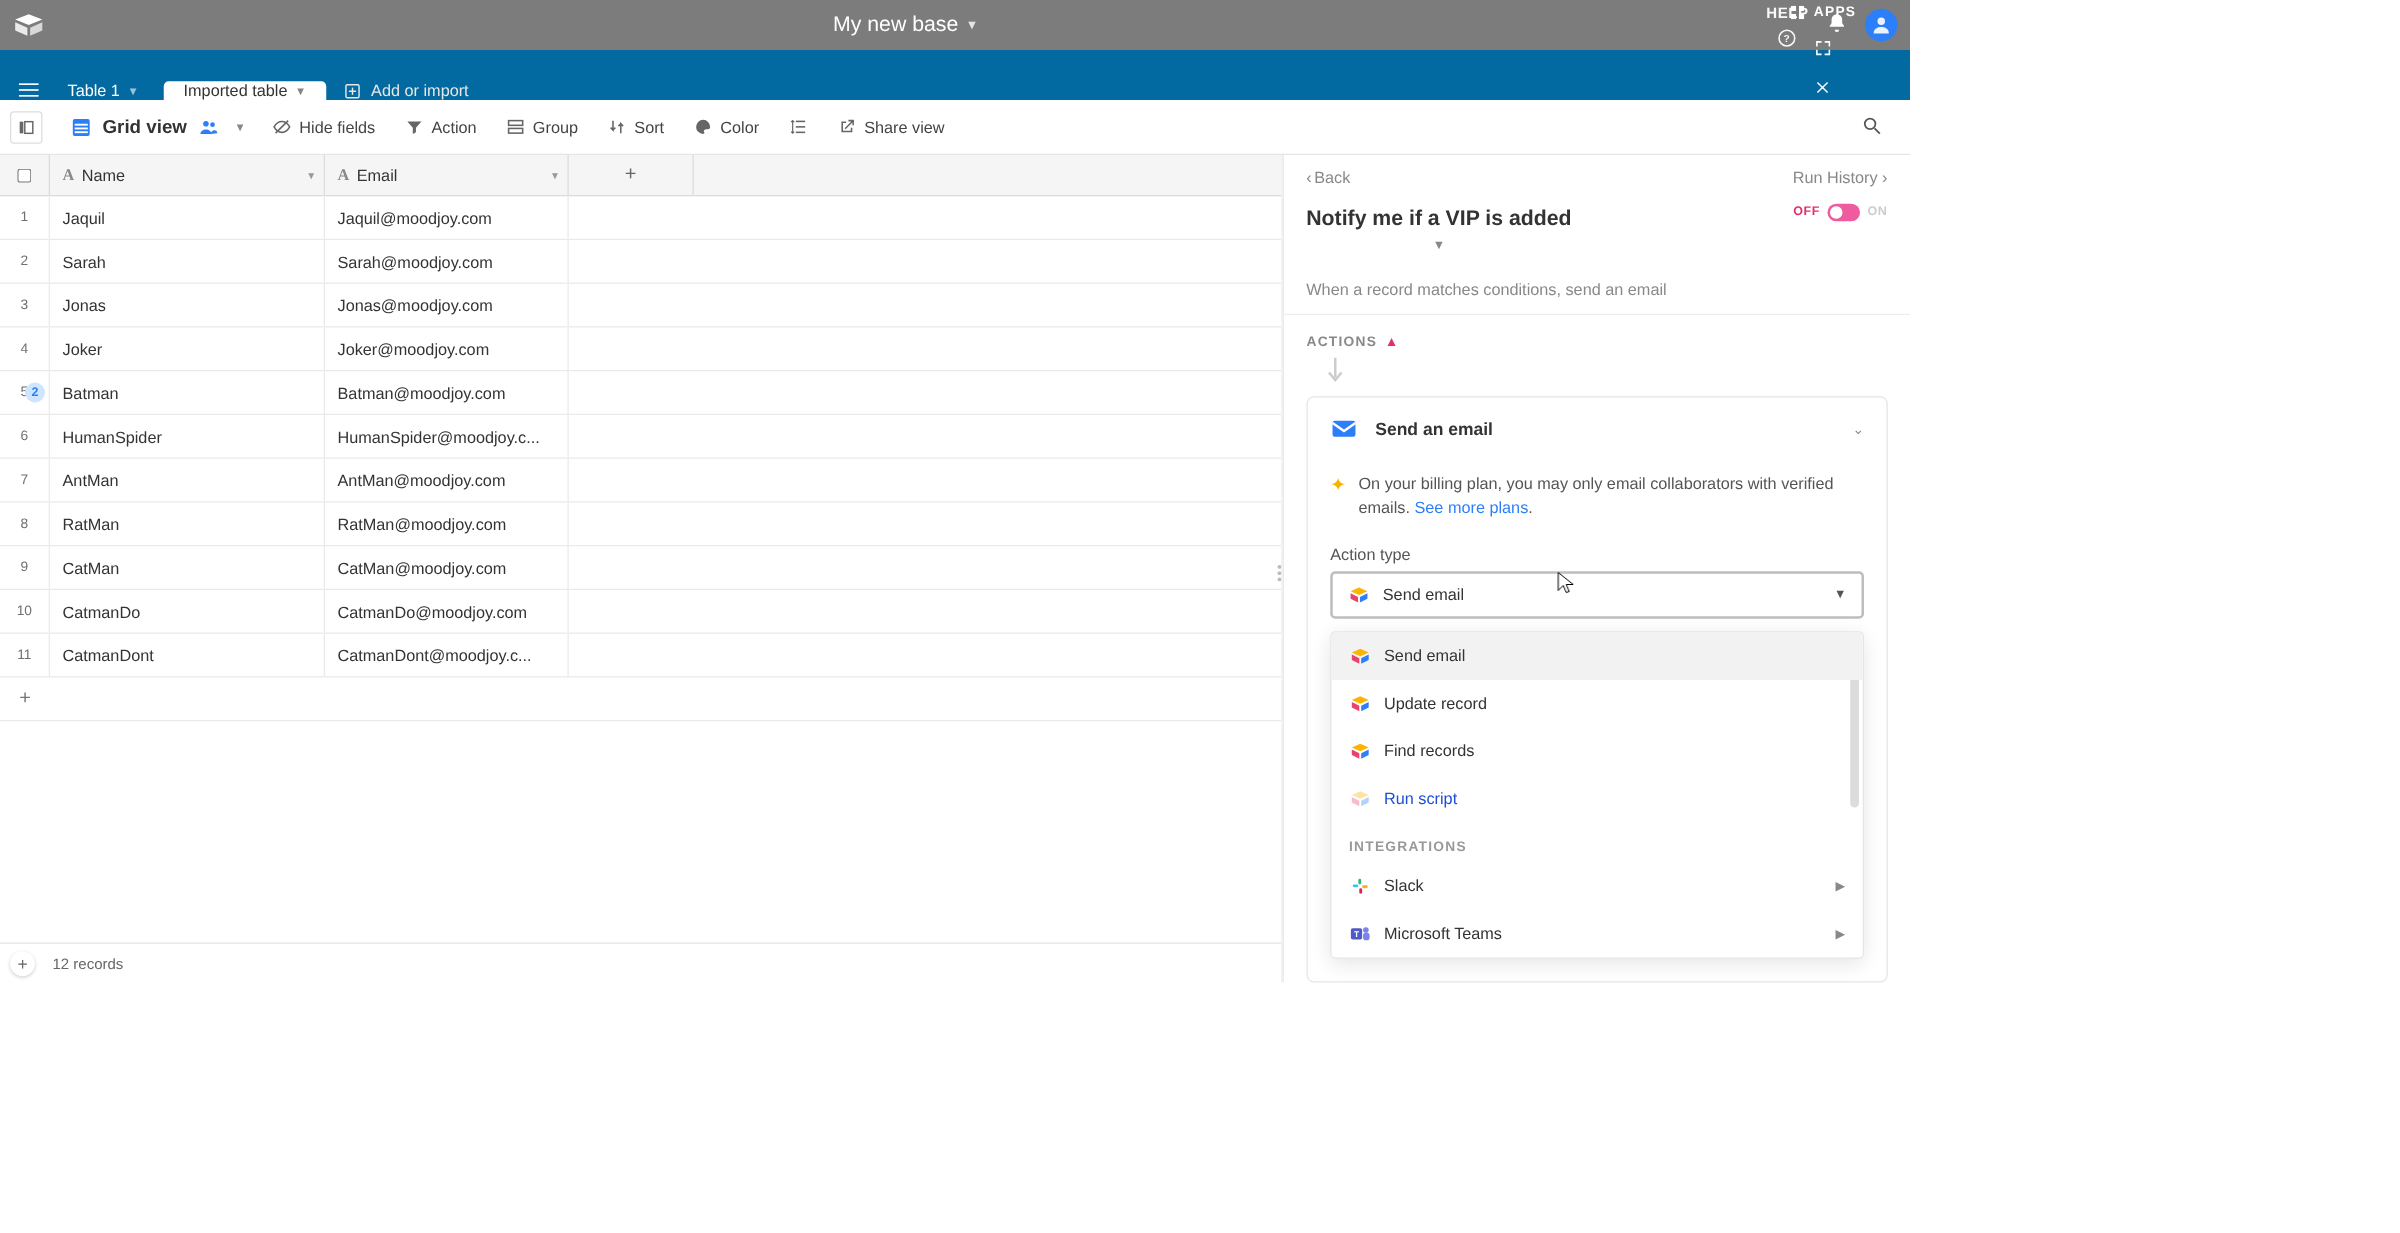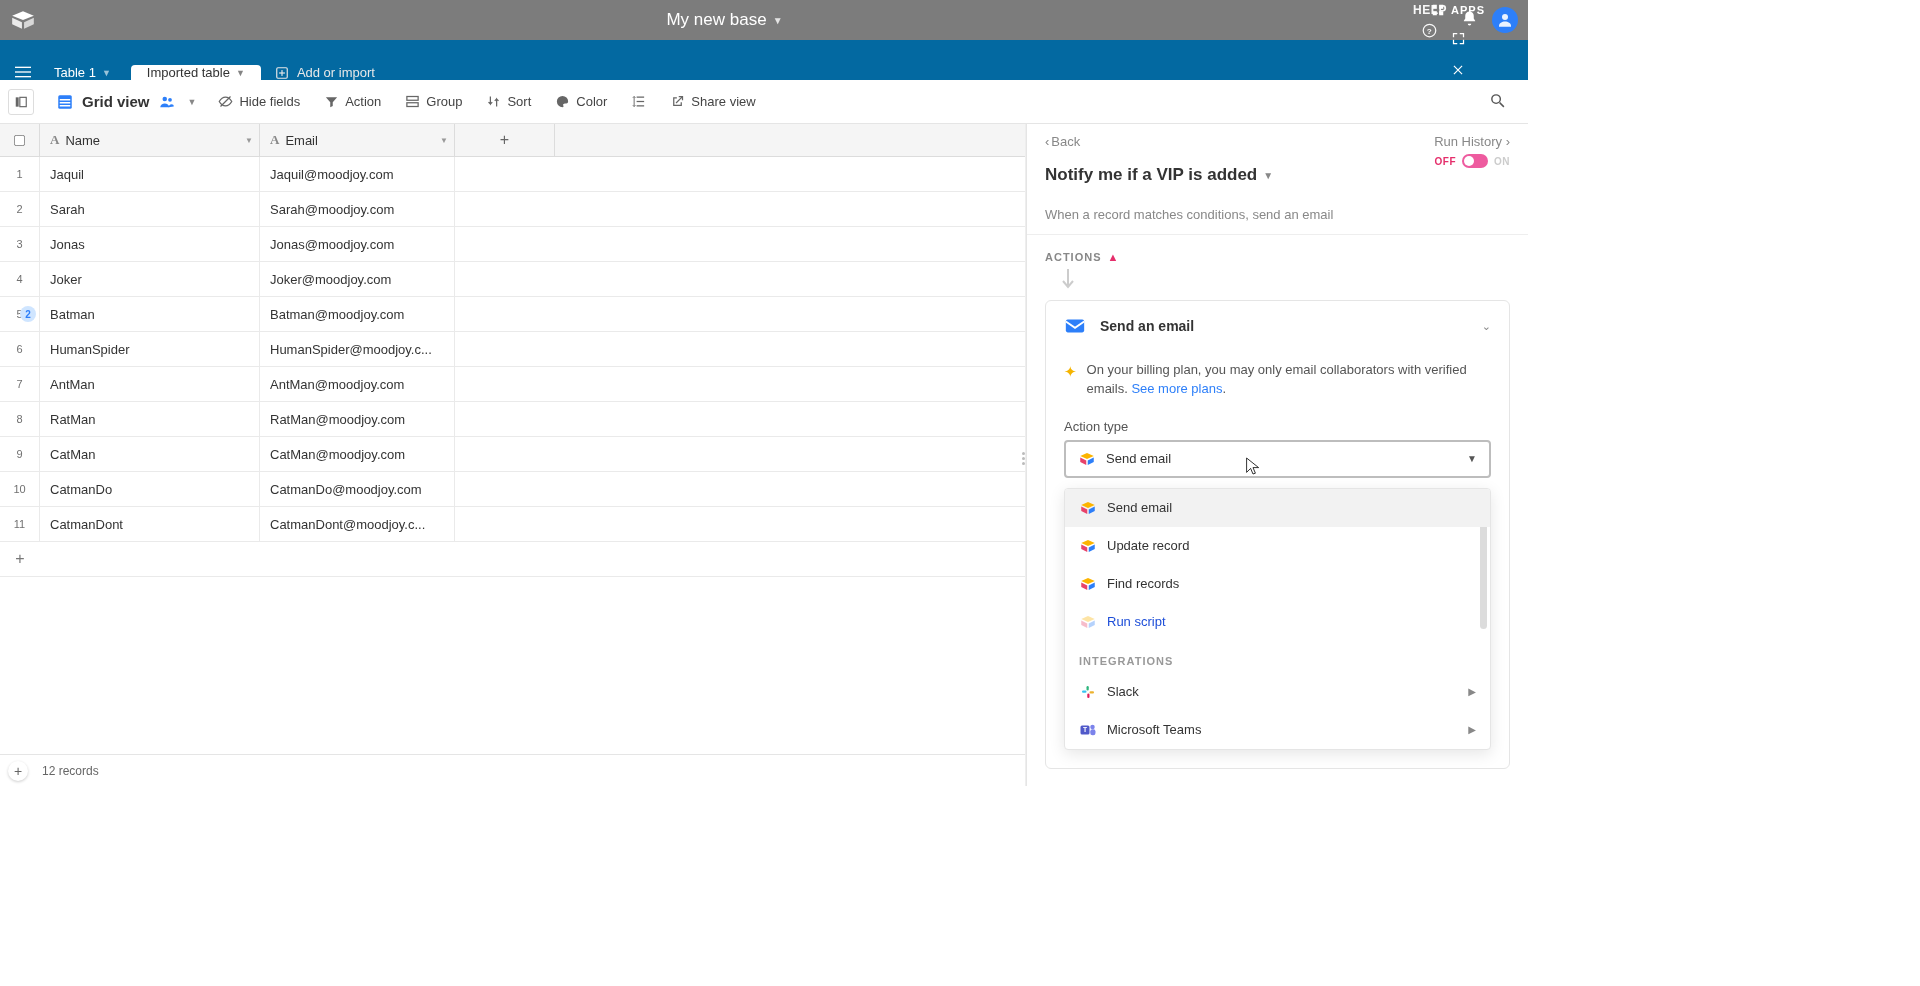--- a/index.html
+++ b/index.html
@@ -57,21 +57,21 @@
 .addrow { display:flex; height:35px; border-bottom:1px solid #eaeaea; align-items:center; }
 .addrow .plus { width:40px; text-align:center; color:#777; font-size:16px; cursor:pointer; }
 .gridfooter { height:32px; border-top:1px solid #e5e5e5; display:flex; align-items:center; padding:0 8px; font-size:12px; color:#666; gap:14px; }
 .gridfooter .plusbtn { width:20px; height:20px; border-radius:50%; box-shadow:0 1px 3px rgba(0,0,0,0.2); display:flex; align-items:center; justify-content:center; font-size:14px; cursor:pointer; background:#fff;}
 
 
 .panel { width:502px; border-left:1px solid #e5e5e5; display:flex; flex-direction:column; overflow:hidden; }
 .panel .phead { padding:10px 18px 12px 18px; border-bottom:1px solid #eee; }
 .panel .back { color:#888; font-size:13px; cursor:pointer; display:inline-flex; align-items:center; gap:2px;}
 .panel .runhist { float:right; color:#888; font-size:13px; cursor:pointer; }
-.panel .title { font-size:17px; font-weight:600; margin-top:8px; display:flex; align-items:center; gap:6px; }
+.panel .title { font-size:17px; font-weight:600; margin-top:8px; display:flex; align-items:center; gap:6px;flex-direction:column; }
 .panel .title .caret { color:#888; font-size:10px; }
 .panel .toggle-row { display:flex; align-items:center; gap:6px; float:right; margin-top:-20px; font-size:10px; font-weight:700; letter-spacing:0.5px;}
 .toggle { width:26px; height:14px; border-radius:999px; background:#ee5b9f; position:relative; cursor:pointer;}
 .toggle::after { content:""; width:10px; height:10px; background:#fff; border-radius:50%; position:absolute; top:2px; left:2px; }
 .panel .desc { color:#888; font-size:13px; margin-top:22px; }
 .panel .body { flex:1; overflow:auto; padding:16px 18px; }
 .sectlabel { font-size:11px; letter-spacing:1px; color:#888; font-weight:700; display:flex; align-items:center; gap:6px; }
 .warn-ic { color:#e52e6b; }
 .arrow-down { color:#ccc; margin:6px 0 6px 16px; }
 .card { border:1px solid #e5e5e5; border-radius:6px; background:#fff; }

